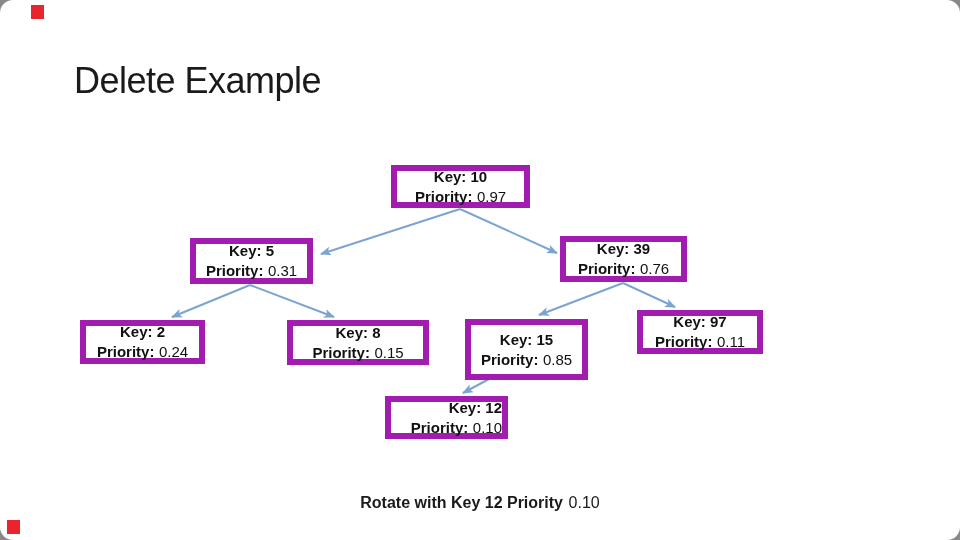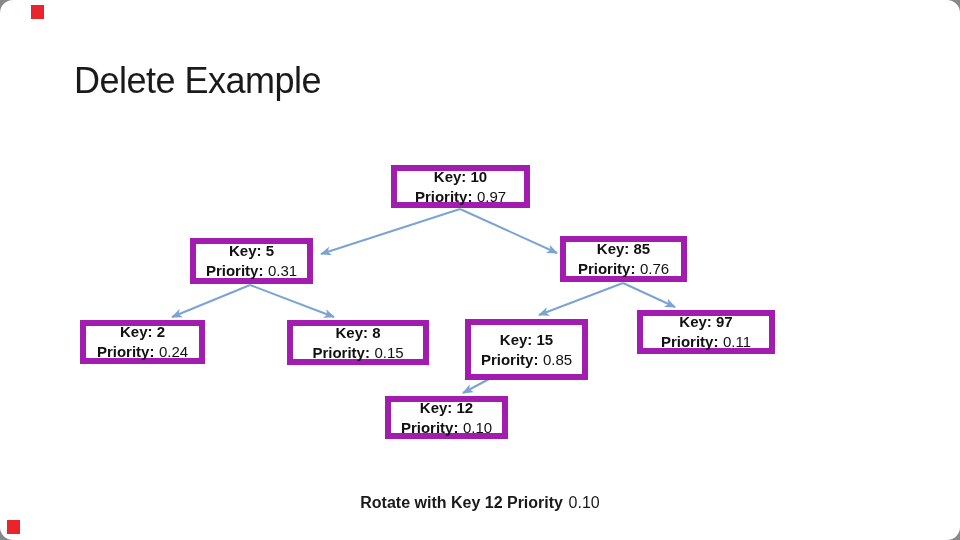--- a/index.html
+++ b/index.html
@@ -26,22 +26,22 @@
   .node .key-line{font-weight:700;}
   .node .pri-label{font-weight:700;}
   .node .pri-value{font-weight:400;margin-left:0.30em;}
   
   .n10{left:391px;top:165px;width:139px;height:43px;}
   .n5 {left:190px;top:238px;width:123px;height:46px;}
   .n85{left:560px;top:236px;width:127px;height:46px;}
   .n2 {left:80px; top:320px;width:125px;height:44px;}
   .n8 {left:287px;top:320px;width:142px;height:45px;}
   .n15{left:465px;top:319px;width:123px;height:61px;}
-  .n97{left:637px;top:310px;width:138px;height:44px;}
-  .n12{left:385px;top:396px;width:123px;height:43px;}
+  .n97{left:637px;top:310px;width:126px;height:44px;}
+  .n12{left:385px;top:396px;width:123px;height:43px;align-items:flex-end;}
   .caption{
     position:absolute;left:0;top:494px;width:960px;
     text-align:center;font-size:16px;color:#1a1a1a;
   }
   .caption .cap-bold{font-weight:700;}
   .caption .cap-value{font-weight:400;margin-left:0.35em;}
 </style>
 </head>
 <body>
 
@@ -71,21 +71,21 @@
     <div class="key-line">Key: 10</div>
     <div class="pri-line"><span class="pri-label">Priority:</span><span class="pri-value">0.97</span></div>
   </div>
 
   <div class="node n5">
     <div class="key-line">Key: 5</div>
     <div class="pri-line"><span class="pri-label">Priority:</span><span class="pri-value">0.31</span></div>
   </div>
 
   <div class="node n85">
-    <div class="key-line">Key: 85</div>
+    <div class="key-line">Key: 39</div>
     <div class="pri-line"><span class="pri-label">Priority:</span><span class="pri-value">0.76</span></div>
   </div>
 
   <div class="node n2">
     <div class="key-line">Key: 2</div>
     <div class="pri-line"><span class="pri-label">Priority:</span><span class="pri-value">0.24</span></div>
   </div>
 
   <div class="node n8">
     <div class="key-line">Key: 8</div>

